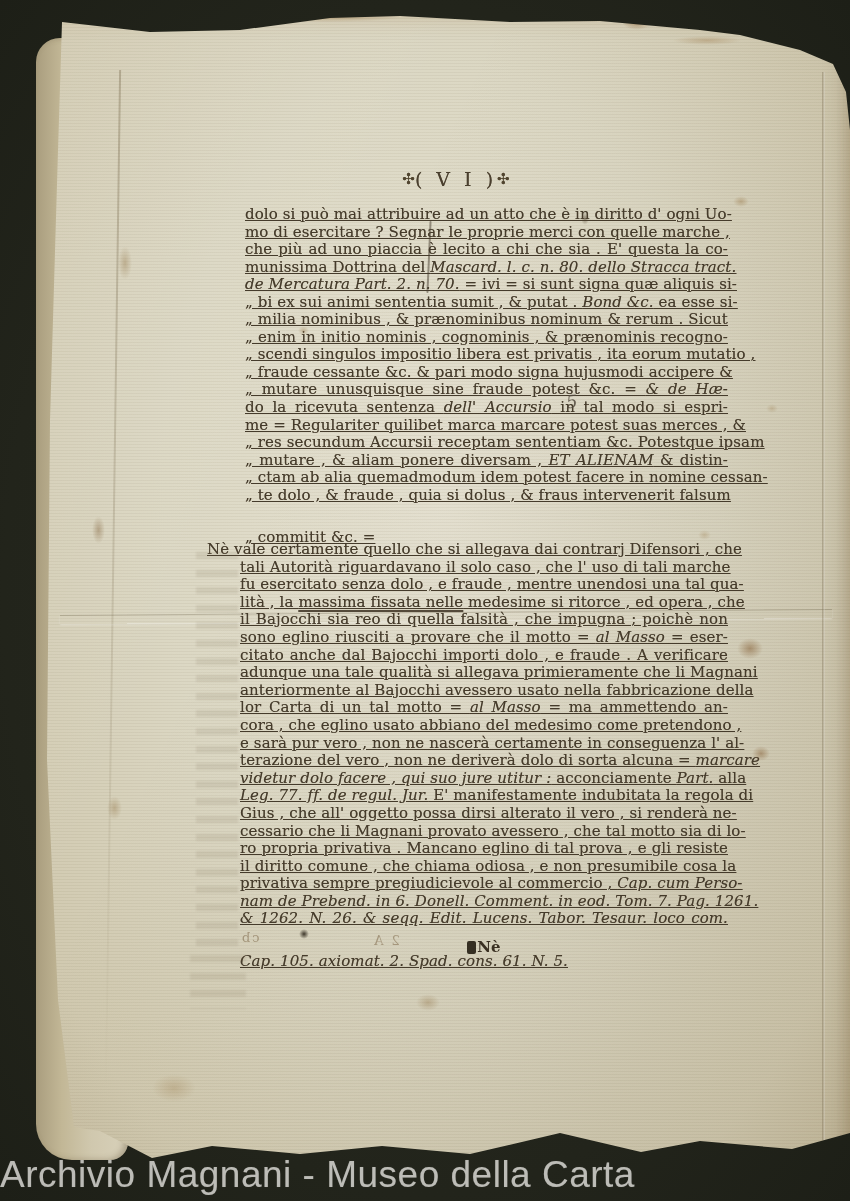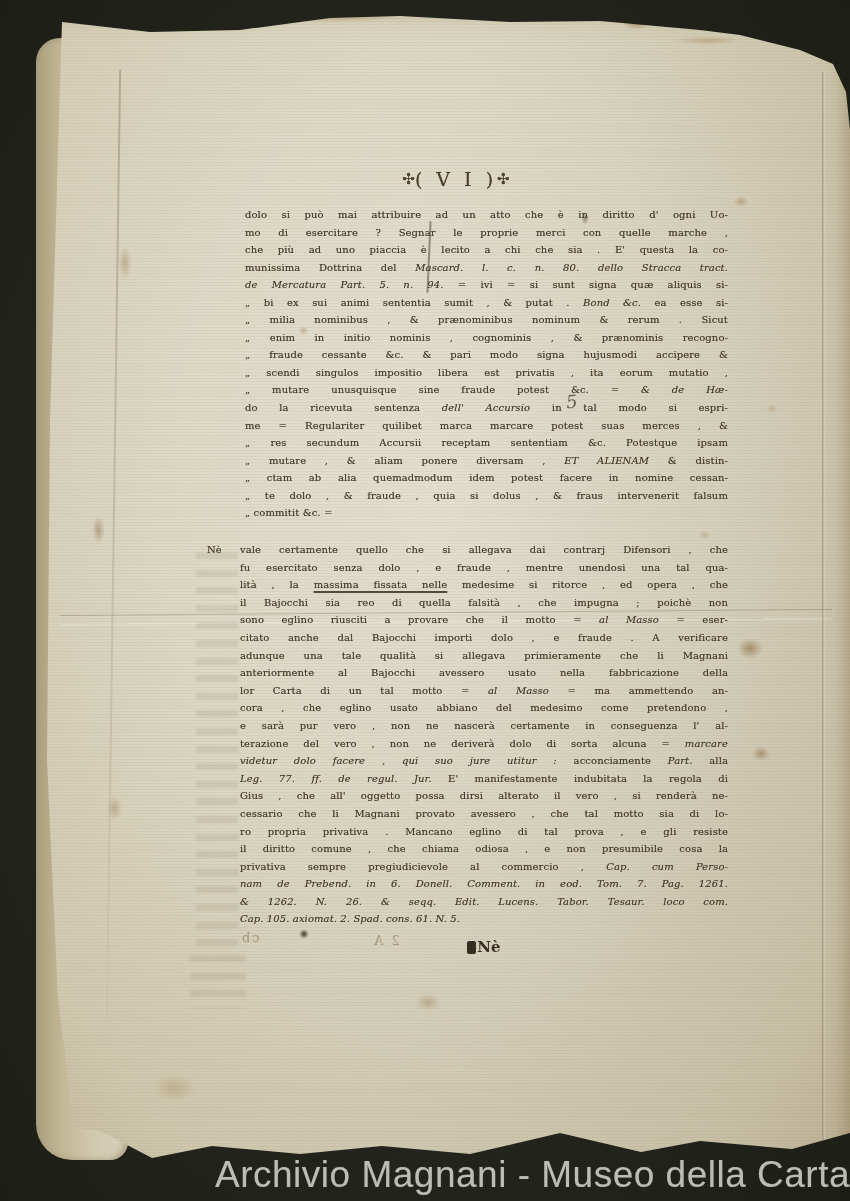--- a/index.html
+++ b/index.html
@@ -76,30 +76,30 @@
 
   
   .content{position:absolute;inset:0;color:#443a2b;}
   .pg-header{
     position:absolute;left:215px;top:168px;width:482px;
     text-align:center;font-size:19px;letter-spacing:4px;color:#4a3f2e;
     text-shadow:0 0 .5px rgba(70,58,40,.7);
   }
   .pg-header .orn{font-size:15px;letter-spacing:0;position:relative;top:-2px;color:#51452f;}
 
-  .textblock{position:absolute;font-size:10px;color:#453b2b;
-    text-shadow:0 0 .6px rgba(72,60,42,.55);letter-spacing:.1px;}
+  .textblock{position:absolute;font-size:15px;color:#453b2b;
+    text-shadow:0 0 .6px rgba(72,60,42,.55);letter-spacing:.1px;text-decoration:underline;}
   .quoteblock{left:245px;top:206px;width:483px;}
   .parablock{left:240px;top:541px;width:488px;}
   .tline{
     height:17.55px;line-height:17.55px;white-space:nowrap;
     text-align:justify;text-align-last:justify;
   }
   .parablock .tline{height:17.6px;line-height:17.6px;}
-  .tline.last{text-align-last:left;}
+  .tline.last{text-align-last:left;margin-top:25px;}
   .parablock .tline:first-child{margin-left:-33px;width:calc(100% + 33px);}
   .tline i{font-style:italic;}
   .tline u{text-decoration-line:underline;text-decoration-color:rgba(74,64,48,.85);
     text-decoration-thickness:1.5px;text-underline-offset:3px;}
 
   .catchword-row{
     position:absolute;left:240px;top:938px;width:488px;text-align:center;
     font-size:15px;font-weight:bold;color:#3a3022;
   }
   .ink-blob{
@@ -130,21 +130,21 @@
   }
   .bleed-mark{
     position:absolute;font-size:13px;color:rgba(125,104,72,.55);
     transform:scaleX(-1);filter:blur(.4px);letter-spacing:2px;
   }
 
   .stain{position:absolute;pointer-events:none;border-radius:50%;}
 
   
   .watermark{
-    position:absolute;left:0;right:0;top:1154px;text-align:right;
+    position:absolute;left:0;right:0;top:1154px;text-align:left;
     font-family:"Liberation Sans","DejaVu Sans",sans-serif;
     font-size:37px;color:rgba(243,242,238,.68);letter-spacing:.5px;
     z-index:50;text-shadow:0 0 1px rgba(255,255,255,.2);
   }
 </style>
 </head>
 <body>
 
 <div class="scan">
 
@@ -163,38 +163,39 @@
 
       <div class="pg-header">
         <span class="orn">✣</span><span>( V I )</span><span class="orn">✣</span>
       </div>
 
       <div class="textblock quoteblock">
           <div class="tline">dolo si può mai attribuire ad un atto che è in diritto d' ogni Uo-</div>
           <div class="tline">mo di esercitare ? Segnar le proprie merci con quelle marche ,</div>
           <div class="tline">che più ad uno piaccia è lecito a chi che sia . E' questa la co-</div>
           <div class="tline">munissima Dottrina del <i>Mascard. l. c. n. 80. dello Stracca tract.</i></div>
-          <div class="tline"><i>de Mercatura Part. 5. n. 94.</i> = ivi = si sunt signa quæ aliquis si-</div>
+          <div class="tline"><i>de Mercatura Part. 2. n. 70.</i> = ivi = si sunt signa quæ aliquis si-</div>
           <div class="tline">„ bi ex sui animi sententia sumit , &amp; putat . <i>Bond &amp;c.</i> ea esse si-</div>
           <div class="tline">„ milia nominibus , &amp; prænominibus nominum &amp; rerum . Sicut</div>
           <div class="tline">„ enim in initio nominis , cognominis , &amp; prænominis recogno-</div>
+          <div class="tline">„ scendi singulos impositio libera est privatis , ita eorum mutatio ,</div>
           <div class="tline">„ fraude cessante &amp;c. &amp; pari modo signa hujusmodi accipere &amp;</div>
-          <div class="tline">„ scendi singulos impositio libera est privatis , ita eorum mutatio ,</div>
           <div class="tline">„ mutare unusquisque sine fraude potest &amp;c. = <i>&amp; de Hæ-</i></div>
           <div class="tline">do la ricevuta sentenza <i>dell' Accursio</i> in tal modo si espri-</div>
           <div class="tline">me = Regulariter quilibet marca marcare potest suas merces , &amp;</div>
           <div class="tline">„ res secundum Accursii receptam sententiam &amp;c. Potestque ipsam</div>
           <div class="tline">„ mutare , &amp; aliam ponere diversam , <i>ET ALIENAM</i> &amp; distin-</div>
           <div class="tline">„ ctam ab alia quemadmodum idem potest facere in nomine cessan-</div>
           <div class="tline">„ te dolo , &amp; fraude , quia si dolus , &amp; fraus intervenerit falsum</div>
           <div class="tline last">„ commitit &amp;c. =</div>
         </div>
 
       <div class="textblock parablock">
           <div class="tline">Nè vale certamente quello che si allegava dai contrarj Difensori , che</div>
+          <div class="tline">tali Autorità riguardavano il solo caso , che l' uso di tali marche</div>
           <div class="tline">fu esercitato senza dolo , e fraude , mentre unendosi una tal qua-</div>
           <div class="tline">lità , la <u>massima fissata nelle</u> medesime si ritorce , ed opera , che</div>
           <div class="tline">il Bajocchi sia reo di quella falsità , che impugna ; poichè non</div>
           <div class="tline">sono eglino riusciti a provare che il motto = <i>al Masso</i> = eser-</div>
           <div class="tline">citato anche dal Bajocchi importi dolo , e fraude . A verificare</div>
           <div class="tline">adunque una tale qualità si allegava primieramente che li Magnani</div>
           <div class="tline">anteriormente al Bajocchi avessero usato nella fabbricazione della</div>
           <div class="tline">lor Carta di un tal motto = <i>al Masso</i> = ma ammettendo an-</div>
           <div class="tline">cora , che eglino usato abbiano del medesimo come pretendono ,</div>
           <div class="tline">e sarà pur vero , non ne nascerà certamente in conseguenza l' al-</div>

